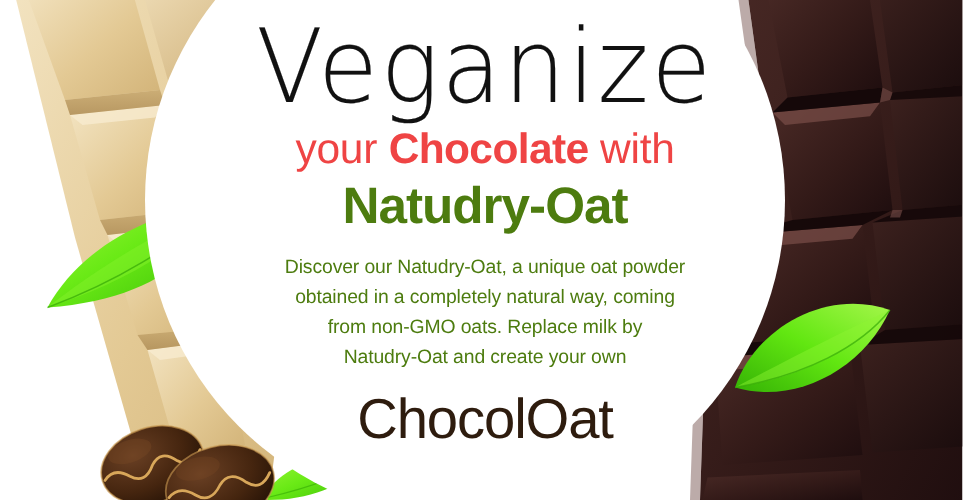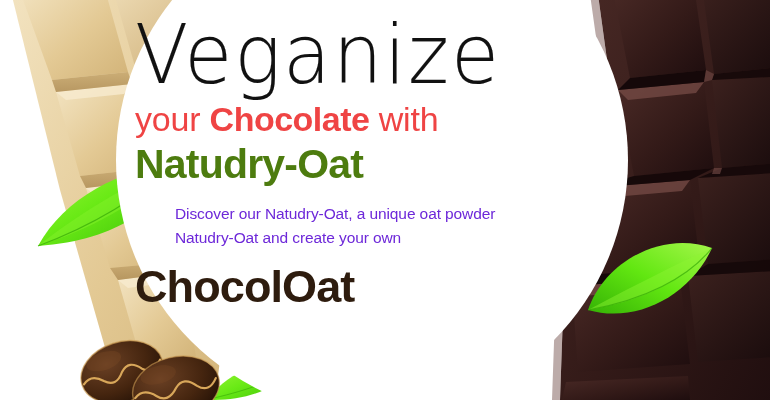--- a/index.html
+++ b/index.html
@@ -20,23 +20,23 @@
     position:absolute;
     left:116px;top:-96px;
     width:512px;height:512px;
     border-radius:50%;
     background:#ffffff;
   }
 
   
   .content{
     position:absolute;
-    left:135px;top:0px;
+    left:148px;top:0px;
     width:480px;height:360px;
-    text-align:left;
+    text-align:center;
     z-index:5;
   }
 
   .title{
     margin:0;
     padding-top:12px;
     font-family:"DejaVu Sans","Liberation Sans",sans-serif;
     font-weight:300;
     font-size:78px;
     line-height:1.05;
@@ -67,32 +67,32 @@
     letter-spacing:-0.8px;
     color:#4d7c0f;
   }
 
   .body-copy{
     margin:0 auto;
     padding-top:14px;
     width:400px;
     font-size:15.5px;
     line-height:1.55;
-    color:#6d28d9;
+    color:#4d7c0f;
     font-weight:400;
     letter-spacing:-0.1px;
   }
   .body-copy .ln{display:block;}
 
   .product{
     margin:0;
     padding-top:12px;
     font-size:45px;
     line-height:1.1;
-    font-weight:700;
+    font-weight:400;
     letter-spacing:-0.9px;
     color:#2E1C0E;
   }
 </style>
 </head>
 <body>
 
 <div id="poster">
 
   <svg id="art" viewBox="0 0 770 400">
@@ -243,18 +243,20 @@
     <h1 class="title">Veganize</h1>
 
     <p class="subline">
       <span>your </span><span class="strong">Chocolate</span><span> with</span>
     </p>
 
     <p class="brand">Natudry-Oat</p>
 
     <div class="body-copy">
       <span class="ln">Discover our Natudry-Oat, a unique oat powder</span>
+      <span class="ln">obtained in a completely natural way, coming</span>
+      <span class="ln">from non-GMO oats. Replace milk by</span>
       <span class="ln">Natudry-Oat and create your own</span>
     </div>
 
     <p class="product">ChocolOat</p>
   </div>
 </div>
 
 </body></html>

